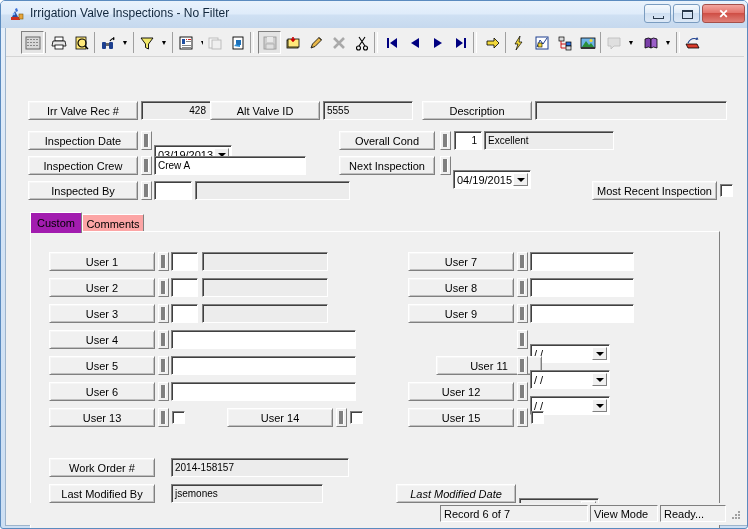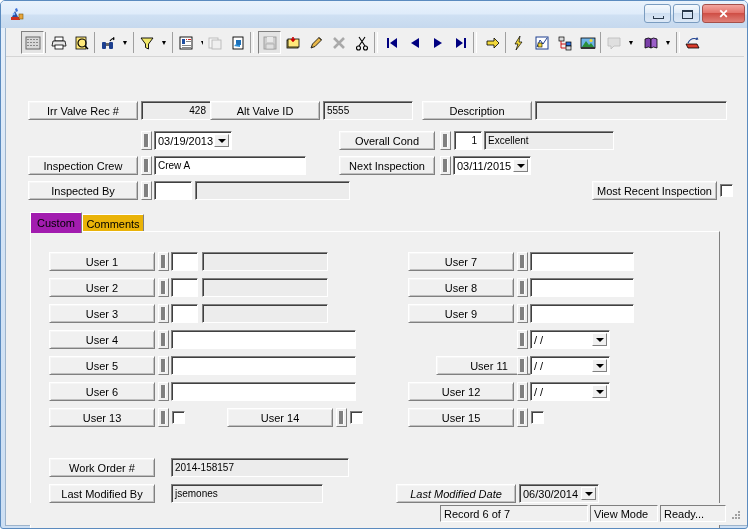--- a/index.html
+++ b/index.html
@@ -201,20 +201,21 @@
     background: #ffffff;
     border: 1px solid;
     border-color: #808080 #ffffff #ffffff #808080;
     box-shadow: inset 1px 1px 0 #404040;
     height: 19px;
     font-size: 11px;
     display: flex; align-items: center;
     padding-left: 3px;
     overflow: hidden;
     white-space: nowrap;
+    margin-top: 14px;
   }
   .combo .dd {
     position: absolute;
     right: 2px; top: 2px;
     width: 15px; height: 13px;
     background: #f0f0f0;
     border: 1px solid;
     border-color: #ffffff #808080 #808080 #ffffff;
     display: flex; align-items: center; justify-content: center;
     box-sizing: border-box;
@@ -239,21 +240,21 @@
 
   
   .tabstrip {
     position: absolute;
     font-size: 11px;
   }
   .tab {
     position: absolute;
     box-sizing: border-box;
     height: 19px;
-    background: #eab308;
+    background: #fca5a5;
     border: 1px solid #ffffff;
     border-right-color: #808080;
     border-bottom: none;
     display: flex; align-items: center; justify-content: center;
     padding: 0 7px;
     color: #000;
   }
   .tab.active {
     height: 21px;
     top: -2px;
@@ -311,20 +312,21 @@
   <div class="titlebar">
     <span class="title-icon">
       <svg width="16" height="16" viewBox="0 0 16 16">
         <path d="M3 11 L6 5 L9 11 Z" fill="#2b4fa0"></path>
         <path d="M6 3 L8 2 L9 5 L7 6 Z" fill="#3a6fd8"></path>
         <rect x="2" y="11" width="9" height="3" fill="#cf2f1f"></rect>
         <rect x="10" y="8" width="4" height="5" fill="#e8a53b" stroke="#7a5a10" stroke-width="0.6"></rect>
         <circle cx="5" cy="8" r="1.3" fill="#7fb4ff"></circle>
       </svg>
     </span>
+    <span class="title-text">Irrigation Valve Inspections - No Filter</span>
     <div class="win-buttons">
       <div class="win-btn">
         <span class="min-bar"></span>
       </div>
       <div class="win-btn">
         <span class="max-sq"></span>
       </div>
       <div class="win-btn close">
         <span class="glyph">✕</span>
       </div>
@@ -546,41 +548,42 @@
 
       <div class="lbl-btn" style="left:22px;  top:44px; width:110px;">Irr Valve Rec #</div>
       <div class="txt gray ralign" style="left:135px; top:44px; width:70px;">428</div>
 
       <div class="lbl-btn" style="left:204px; top:44px; width:110px;">Alt Valve ID</div>
       <div class="txt gray" style="left:317px; top:44px; width:90px;">5555</div>
 
       <div class="lbl-btn" style="left:416px; top:44px; width:110px;">Description</div>
       <div class="txt gray" style="left:529px; top:44px; width:192px;"></div>
 
+      <div class="lbl-btn" style="left:22px;  top:74px; width:110px;">Inspection Date</div>
       <div class="door" style="left:135px; top:74px;"></div>
       <div class="combo" style="left:148px; top:74px; width:78px;">
         <span>03/19/2013</span>
         <span class="dd">
             <i class="dd-tri"></i>
           </span>
       </div>
 
       <div class="lbl-btn" style="left:333px; top:74px; width:96px;">Overall Cond</div>
       <div class="door" style="left:434px; top:74px;"></div>
       <div class="txt ralign" style="left:448px; top:74px; width:28px;">1</div>
       <div class="txt gray" style="left:478px; top:74px; width:130px;">Excellent</div>
 
       <div class="lbl-btn" style="left:22px;  top:99px; width:110px;">Inspection Crew</div>
       <div class="door" style="left:135px; top:99px;"></div>
       <div class="txt" style="left:148px; top:99px; width:152px;">Crew A</div>
 
       <div class="lbl-btn" style="left:333px; top:99px; width:96px;">Next Inspection</div>
       <div class="door" style="left:434px; top:99px;"></div>
       <div class="combo" style="left:447px; top:99px; width:78px;">
-        <span>03/11/2015</span>
+        <span>04/19/2015</span>
         <span class="dd">
             <i class="dd-tri"></i>
           </span>
       </div>
 
       <div class="lbl-btn" style="left:22px;  top:124px; width:110px;">Inspected By</div>
       <div class="door" style="left:135px; top:124px;"></div>
       <div class="txt" style="left:148px; top:124px; width:38px;"></div>
       <div class="txt gray" style="left:189px; top:124px; width:155px;"></div>
 

